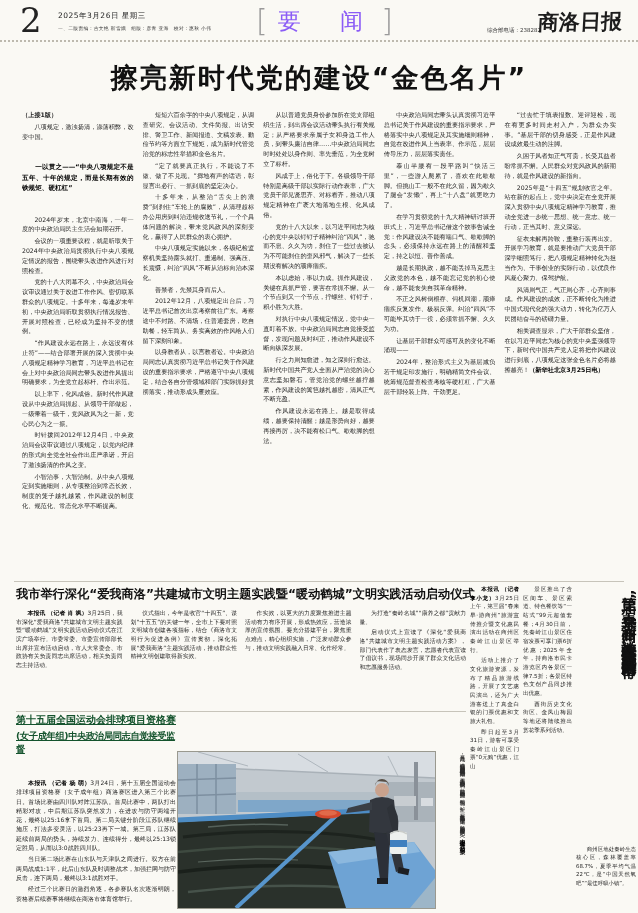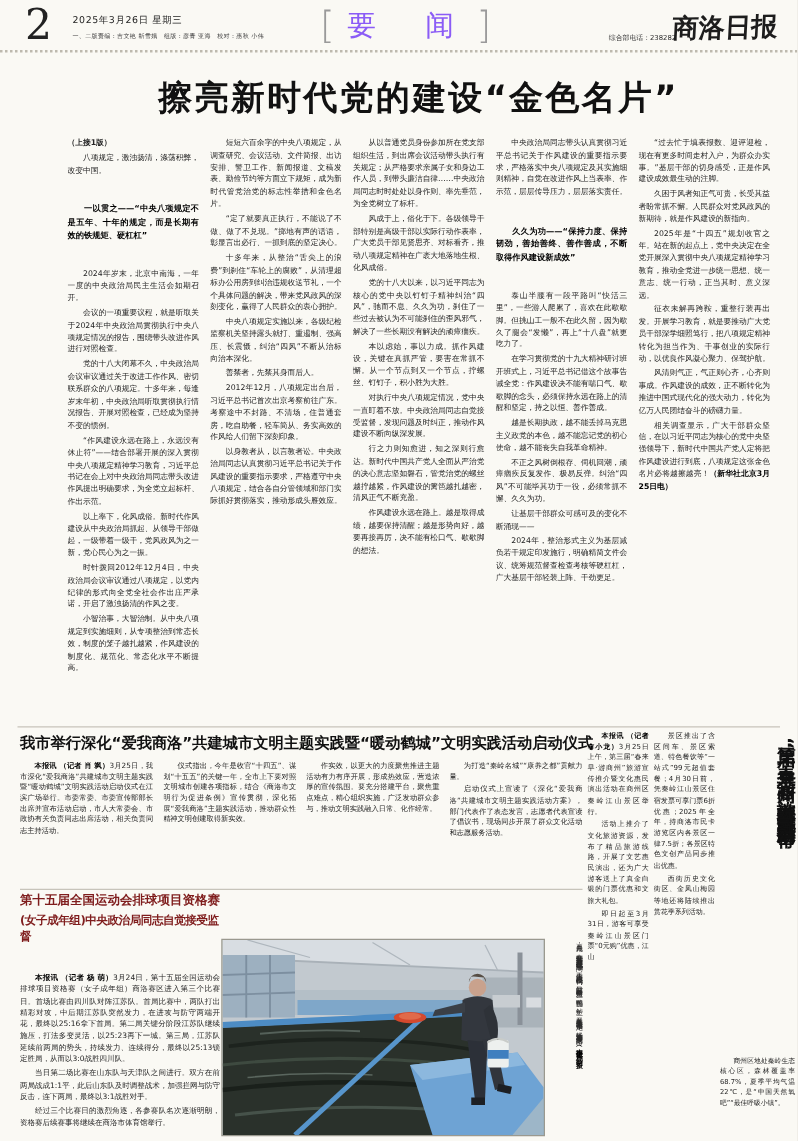--- a/index.html
+++ b/index.html
@@ -13,39 +13,39 @@
   .date{font-size:7.5px;font-weight:normal;letter-spacing:.5px;}
   .staff{font-size:4.8px;color:#3c3c3c;margin-top:4px;letter-spacing:.3px;}
   .section{position:absolute;left:50%;top:3px;transform:translateX(-46%);white-space:nowrap;color:#8d8d8d;}
   .section .br{font-size:30px;font-weight:200;color:#9a9a9a;vertical-align:-2px;}
   .section .sec{font-size:23px;letter-spacing:16px;margin:0 2px 0 10px;color:#8b5cf6;font-weight:500;}
   .phone{position:absolute;left:487px;top:27px;font-size:5.5px;color:#333;}
   .masthead{position:absolute;right:16px;top:8px;font-size:21px;font-weight:bold;
             font-family:"DejaVu Serif","Liberation Serif",serif;transform:skewX(-4deg) rotate(-1deg);}
   .hdrule{position:absolute;left:0;right:0;bottom:0;border-top:2px dotted #bdb9ae;}
   
-  .main-article{position:absolute;top:44px;left:0;right:0;height:538px;overflow:hidden;padding-left:32px;}
+  .main-article{position:absolute;top:44px;left:0;right:0;height:538px;overflow:hidden;}
   .main-article h1{margin:16px 0 0;text-align:center;font-size:27px;letter-spacing:2px;font-weight:900;color:#111;}
   .cols5{display:flex;gap:9px;padding:0 22px;margin-top:14px;height:464px;overflow:hidden;}
   .cols5 .col{flex:1;overflow:hidden;}
   .col p,.vbody p,.acol p,.tcol p,.ttail p{margin:0 0 2px;font-size:6.2px;line-height:1.58;
         text-align:justify;text-indent:2em;color:#242424;}
   .col p.subhead{font-weight:bold;font-size:6.6px;margin:21px 0;color:#000;text-indent:2em;}
   .col p.cont-note{text-indent:0;font-weight:bold;}
   p b{font-weight:bold;color:#000;}
   
   .hrule{position:absolute;top:581px;left:14px;right:14px;border-top:1px solid #c7c4ba;}
   .bottom{position:absolute;top:583px;left:0;right:0;bottom:0;}
   .civility{position:absolute;left:16px;top:3px;width:450px;}
   .civility h2{margin:0;font-size:12.2px;font-weight:900;white-space:nowrap;letter-spacing:0;color:#111;}
   .cols4{display:flex;gap:8px;margin-top:6px;height:99px;overflow:hidden;border-bottom:1px solid #c7c4ba;padding-bottom:3px;}
   .cols4 .acol{flex:1;overflow:hidden;}
   .acol p{font-size:5.8px;line-height:1.5;}
   .volleyball{position:absolute;left:16px;top:130px;width:160px;bottom:0;overflow:hidden;}
-  .volleyball h3{margin:0 0 22px;font-weight:900;color:#7f1d1d;}
+  .volleyball h3{margin:0 0 22px;font-weight:900;color:#14532d;text-decoration:underline;}
   .volleyball h3 .l1{display:block;font-size:10px;letter-spacing:0;}
   .volleyball h3 .l2{display:block;font-size:9.3px;letter-spacing:-.4px;margin-top:3px;}
   .vbody p{font-size:6px;line-height:1.55;}
   .photo{position:absolute;left:178px;top:169px;width:257px;height:156px;margin:0;
          background:#b9c2ca;outline:1px solid #9a998f;}
   .photo svg{display:block;width:100%;height:100%;}
   .caption{position:absolute;left:438px;top:167px;width:30px;height:158px;writing-mode:vertical-rl;
            font-size:5.5px;line-height:10px;color:#2a2a2a;letter-spacing:.5px;overflow:hidden;}
   .caption b{font-weight:bold;color:#000;}
   .tourism{position:absolute;left:470px;top:2px;width:166px;bottom:0;display:flex;gap:4px;}
@@ -105,21 +105,20 @@
           <p>从以普通党员身份参加所在党支部组织生活，到出席会议活动带头执行有关规定；从严格要求亲属子女和身边工作人员，到带头廉洁自律……中央政治局同志时时处处以身作则、率先垂范，为全党树立了标杆。</p>
           <p>风成于上，俗化于下。各级领导干部特别是高级干部以实际行动作表率，广大党员干部见贤思齐、对标看齐，推动八项规定精神在广袤大地落地生根、化风成俗。</p>
           <p>党的十八大以来，以习近平同志为核心的党中央以钉钉子精神纠治“四风”，驰而不息、久久为功，刹住了一些过去被认为不可能刹住的歪风邪气，解决了一些长期没有解决的顽瘴痼疾。</p>
           <p>本以虑始，事以力成。抓作风建设，关键在真抓严管，要害在常抓不懈。从一个节点到又一个节点，拧螺丝、钉钉子，积小胜为大胜。</p>
           <p>对执行中央八项规定情况，党中央一直盯着不放。中央政治局同志自觉接受监督，发现问题及时纠正，推动作风建设不断向纵深发展。</p>
           <p>行之力则知愈进，知之深则行愈达。新时代中国共产党人全面从严治党的决心意志坚如磐石，管党治党的螺丝越拧越紧，作风建设的篱笆越扎越密，清风正气不断充盈。</p>
           <p>作风建设永远在路上。越是取得成绩，越要保持清醒；越是形势向好，越要再接再厉，决不能有松口气、歇歇脚的想法。</p>
         </div>
       <div class="col">
           <p>中央政治局同志带头认真贯彻习近平总书记关于作风建设的重要指示要求，严格落实中央八项规定及其实施细则精神，自觉在改进作风上当表率、作示范，层层传导压力，层层落实责任。</p>
-          <p class="subhead">久久为功——“保持力度、保持韧劲，善始善终、善作善成，不断取得作风建设新成效”</p>
           <p>泰山半腰有一段平路叫“快活三里”，一些游人爬累了，喜欢在此歇歇脚。但挑山工一般不在此久留，因为歇久了腿会“发懒”，再上“十八盘”就更吃力了。</p>
           <p>在学习贯彻党的十九大精神研讨班开班式上，习近平总书记借这个故事告诫全党：作风建设决不能有喘口气、歇歇脚的念头，必须保持永远在路上的清醒和坚定，持之以恒、善作善成。</p>
           <p>越是长期执政，越不能丢掉马克思主义政党的本色，越不能忘记党的初心使命，越不能丧失自我革命精神。</p>
           <p>不正之风树倒根存、伺机回潮，顽瘴痼疾反复发作、极易反弹。纠治“四风”不可能毕其功于一役，必须常抓不懈、久久为功。</p>
           <p>让基层干部群众可感可及的变化不断涌现——</p>
           <p>2024年，整治形式主义为基层减负若干规定印发施行，明确精简文件会议、统筹规范督查检查考核等硬杠杠，广大基层干部轻装上阵、干劲更足。</p>
         </div>
       <div class="col">
           <p>“过去忙于填表报数、迎评迎检，现在有更多时间走村入户，为群众办实事。”基层干部的切身感受，正是作风建设成效最生动的注脚。</p>
           <p>久困于风者知正气可贵，长受其益者盼常抓不懈。人民群众对党风政风的新期待，就是作风建设的新指向。</p>

